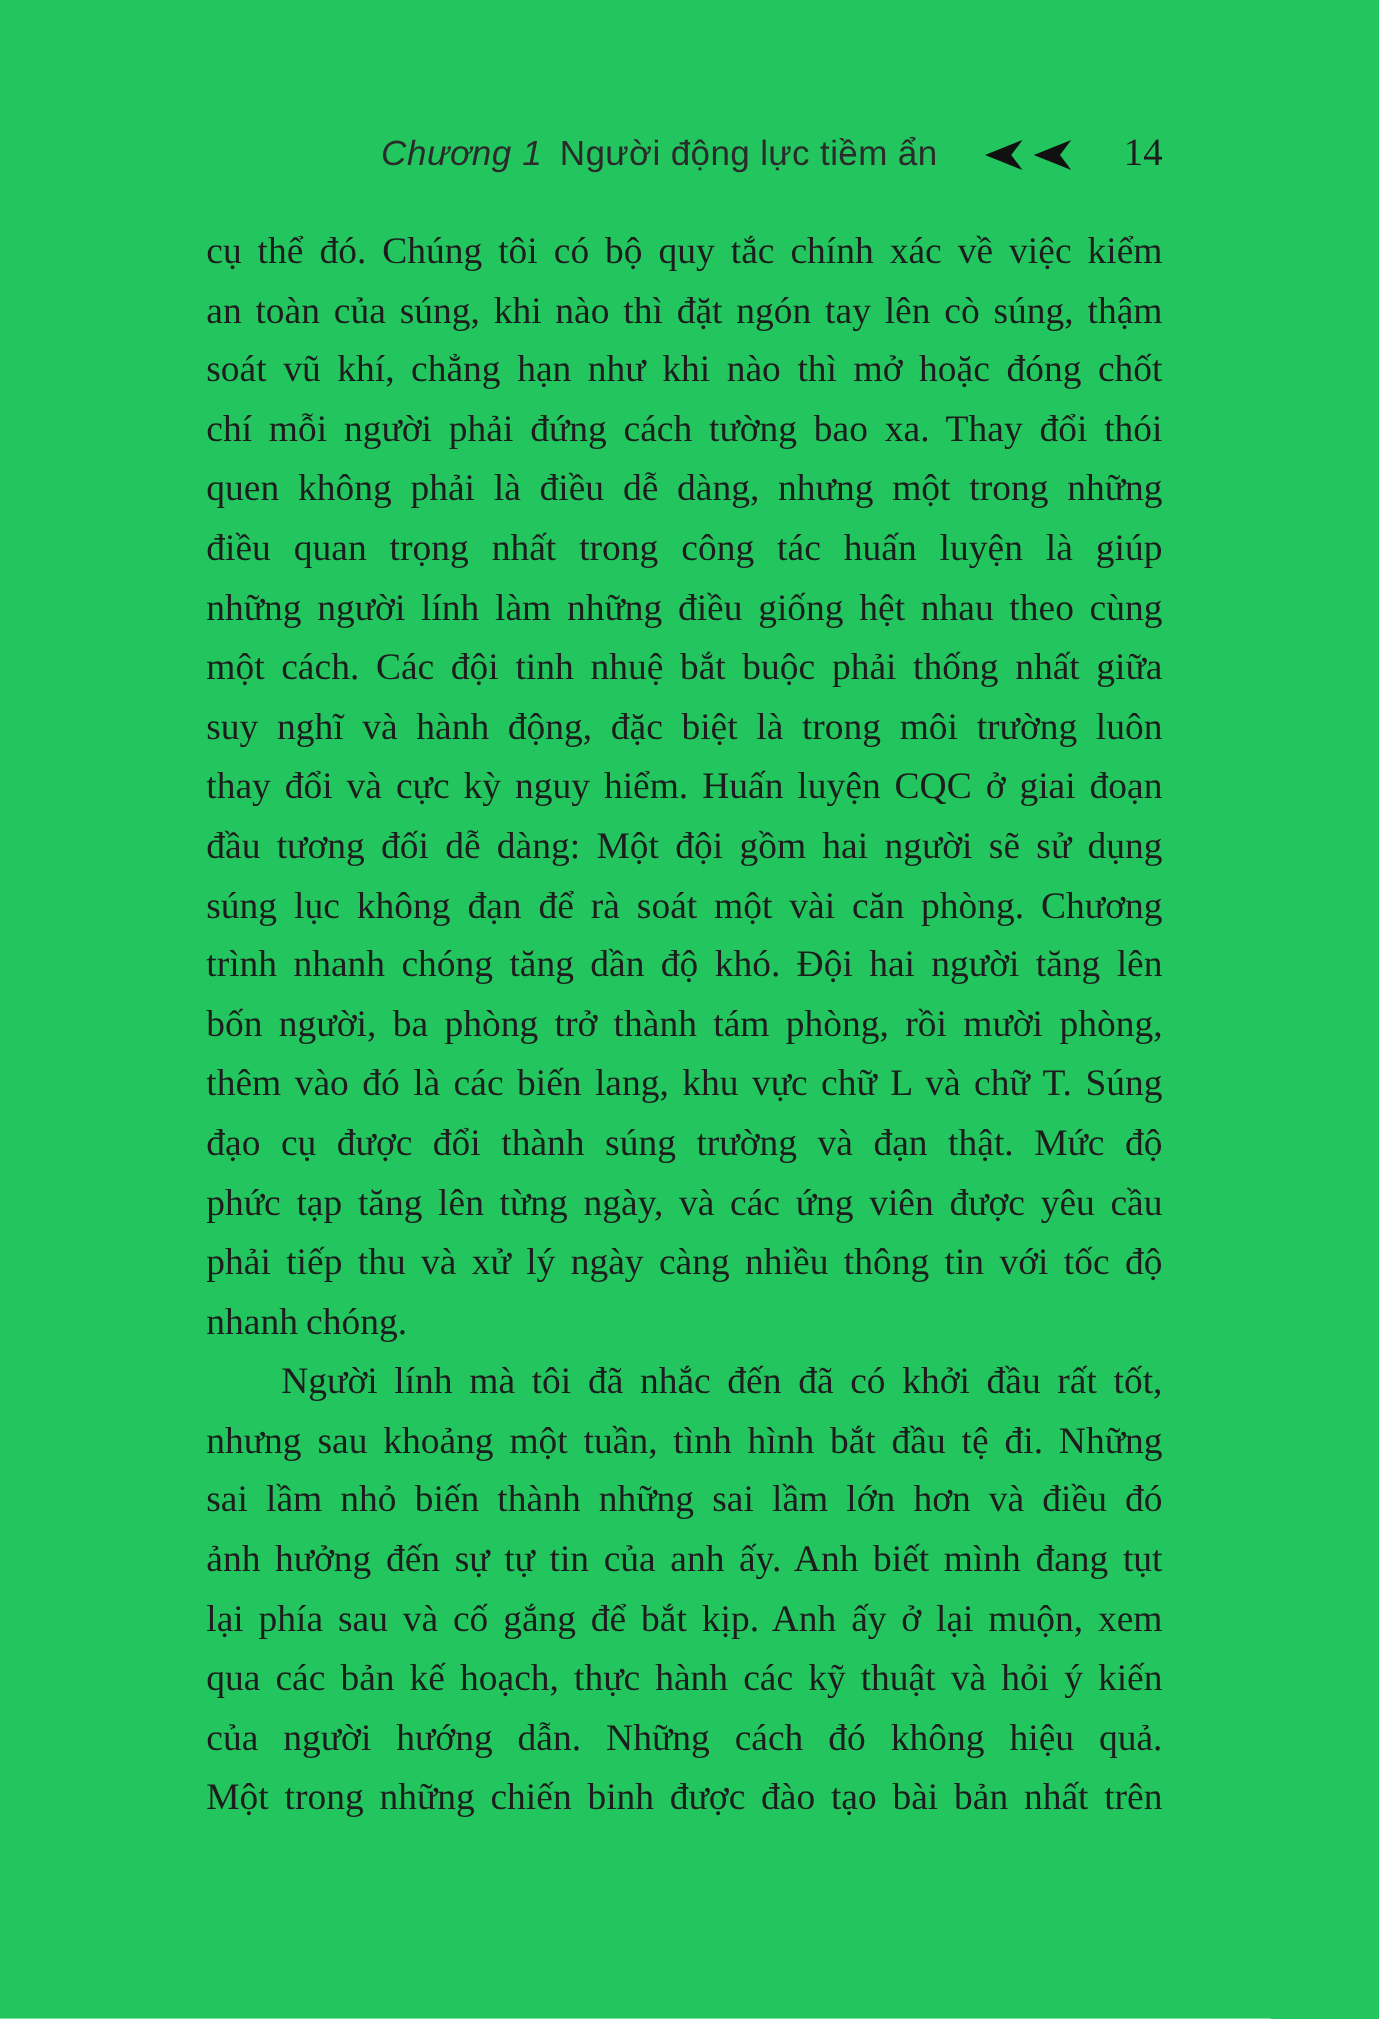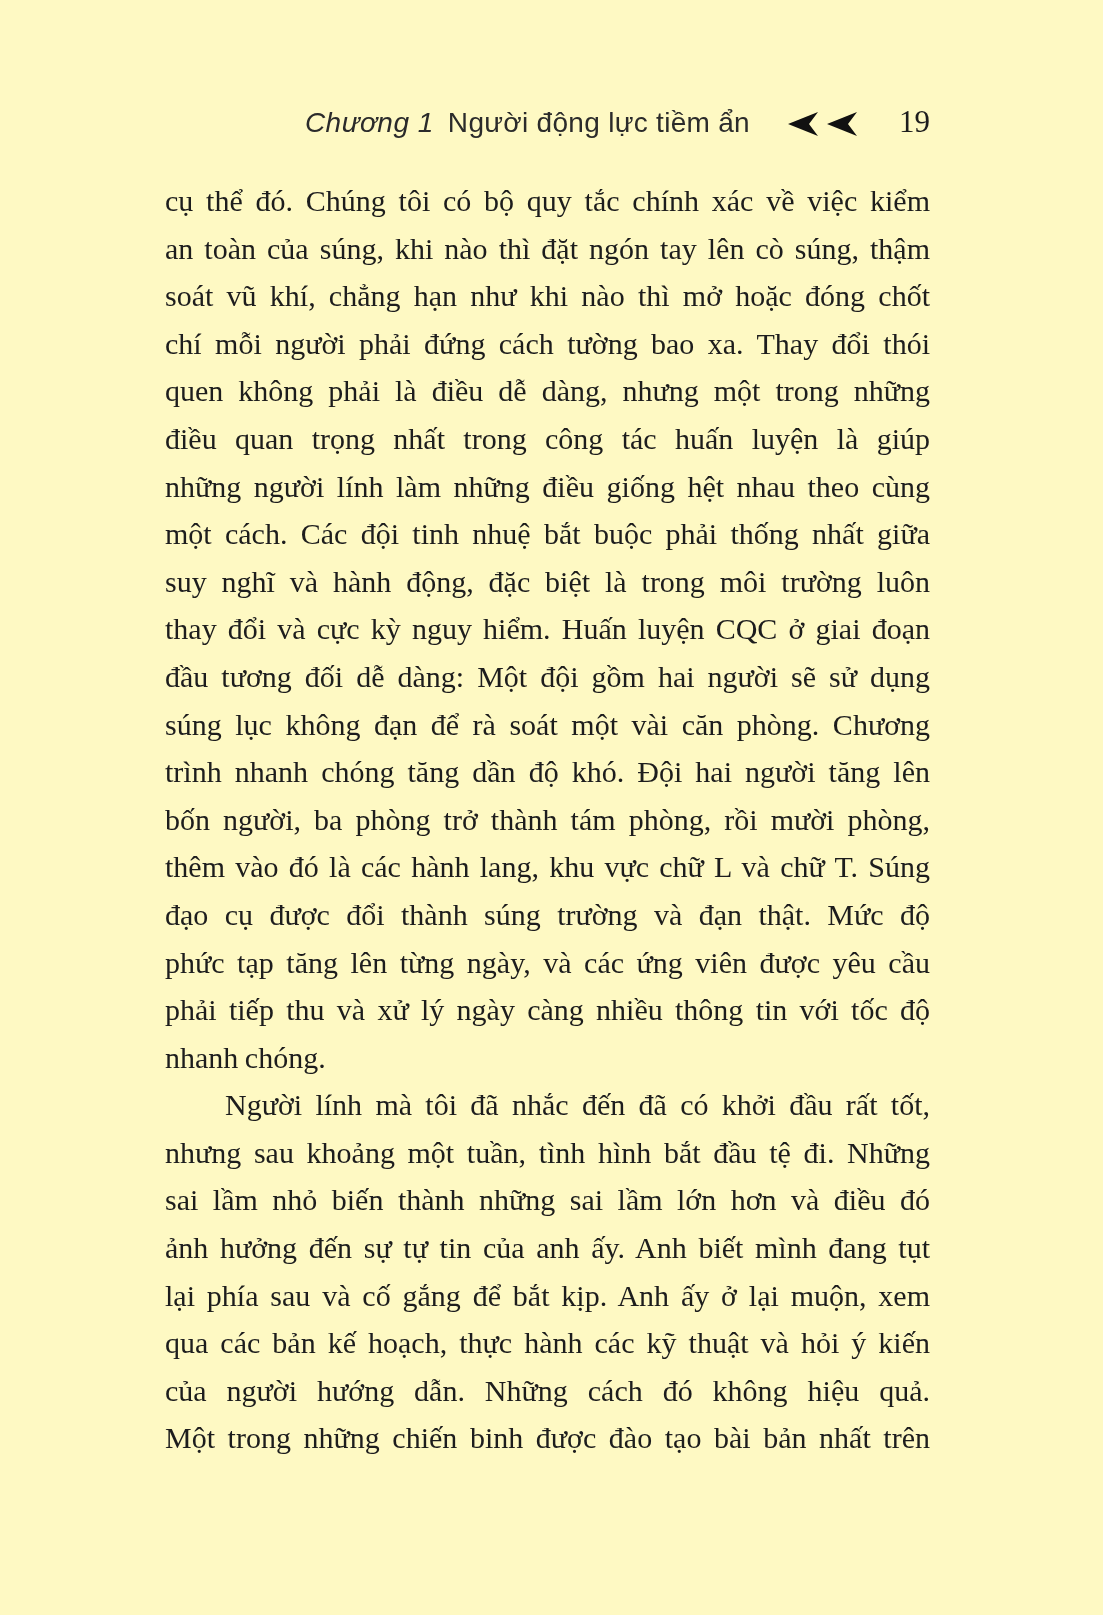--- a/index.html
+++ b/index.html
@@ -7,21 +7,21 @@
     padding: 0;
     width: 1103px;
     height: 1615px;
     background: #ffffff;
     overflow: hidden;
   }
   .page {
     position: relative;
     width: 1103px;
     height: 1615px;
-    background: #fef9c3;
+    background: #22c55e;
   }
   
   .running-head {
     position: absolute;
     top: 104px;
     left: 165px;
     width: 765px;
     display: flex;
     justify-content: flex-end;
     align-items: baseline;
@@ -87,39 +87,39 @@
     <span class="chapter-label">Chương 1</span>
     <span class="chapter-title">Người động lực tiềm ẩn</span>
     <span class="ornament">
       <svg width="30" height="24" viewBox="0 0 30 24">
         <polygon points="0,12 30,0 21,12 30,24" fill="#111111"></polygon>
       </svg>
       <svg width="30" height="24" viewBox="0 0 30 24">
         <polygon points="0,12 30,0 21,12 30,24" fill="#111111"></polygon>
       </svg>
     </span>
-    <span class="page-number">19</span>
+    <span class="page-number">14</span>
   </header>
 
   <main class="body-text">
       <div class="line j">cụ thể đó. Chúng tôi có bộ quy tắc chính xác về việc kiểm</div>
       <div class="line j">an toàn của súng, khi nào thì đặt ngón tay lên cò súng, thậm</div>
       <div class="line j">soát vũ khí, chẳng hạn như khi nào thì mở hoặc đóng chốt</div>
       <div class="line j">chí mỗi người phải đứng cách tường bao xa. Thay đổi thói</div>
       <div class="line j">quen không phải là điều dễ dàng, nhưng một trong những</div>
       <div class="line j">điều quan trọng nhất trong công tác huấn luyện là giúp</div>
       <div class="line j">những người lính làm những điều giống hệt nhau theo cùng</div>
       <div class="line j">một cách. Các đội tinh nhuệ bắt buộc phải thống nhất giữa</div>
       <div class="line j">suy nghĩ và hành động, đặc biệt là trong môi trường luôn</div>
       <div class="line j">thay đổi và cực kỳ nguy hiểm. Huấn luyện CQC ở giai đoạn</div>
       <div class="line j">đầu tương đối dễ dàng: Một đội gồm hai người sẽ sử dụng</div>
       <div class="line j">súng lục không đạn để rà soát một vài căn phòng. Chương</div>
       <div class="line j">trình nhanh chóng tăng dần độ khó. Đội hai người tăng lên</div>
       <div class="line j">bốn người, ba phòng trở thành tám phòng, rồi mười phòng,</div>
-      <div class="line j">thêm vào đó là các hành lang, khu vực chữ L và chữ T. Súng</div>
+      <div class="line j">thêm vào đó là các biến lang, khu vực chữ L và chữ T. Súng</div>
       <div class="line j">đạo cụ được đổi thành súng trường và đạn thật. Mức độ</div>
       <div class="line j">phức tạp tăng lên từng ngày, và các ứng viên được yêu cầu</div>
       <div class="line j">phải tiếp thu và xử lý ngày càng nhiều thông tin với tốc độ</div>
       <div class="line">nhanh chóng.</div>
       <div class="line j indent">Người lính mà tôi đã nhắc đến đã có khởi đầu rất tốt,</div>
       <div class="line j">nhưng sau khoảng một tuần, tình hình bắt đầu tệ đi. Những</div>
       <div class="line j">sai lầm nhỏ biến thành những sai lầm lớn hơn và điều đó</div>
       <div class="line j">ảnh hưởng đến sự tự tin của anh ấy. Anh biết mình đang tụt</div>
       <div class="line j">lại phía sau và cố gắng để bắt kịp. Anh ấy ở lại muộn, xem</div>
       <div class="line j">qua các bản kế hoạch, thực hành các kỹ thuật và hỏi ý kiến</div>

